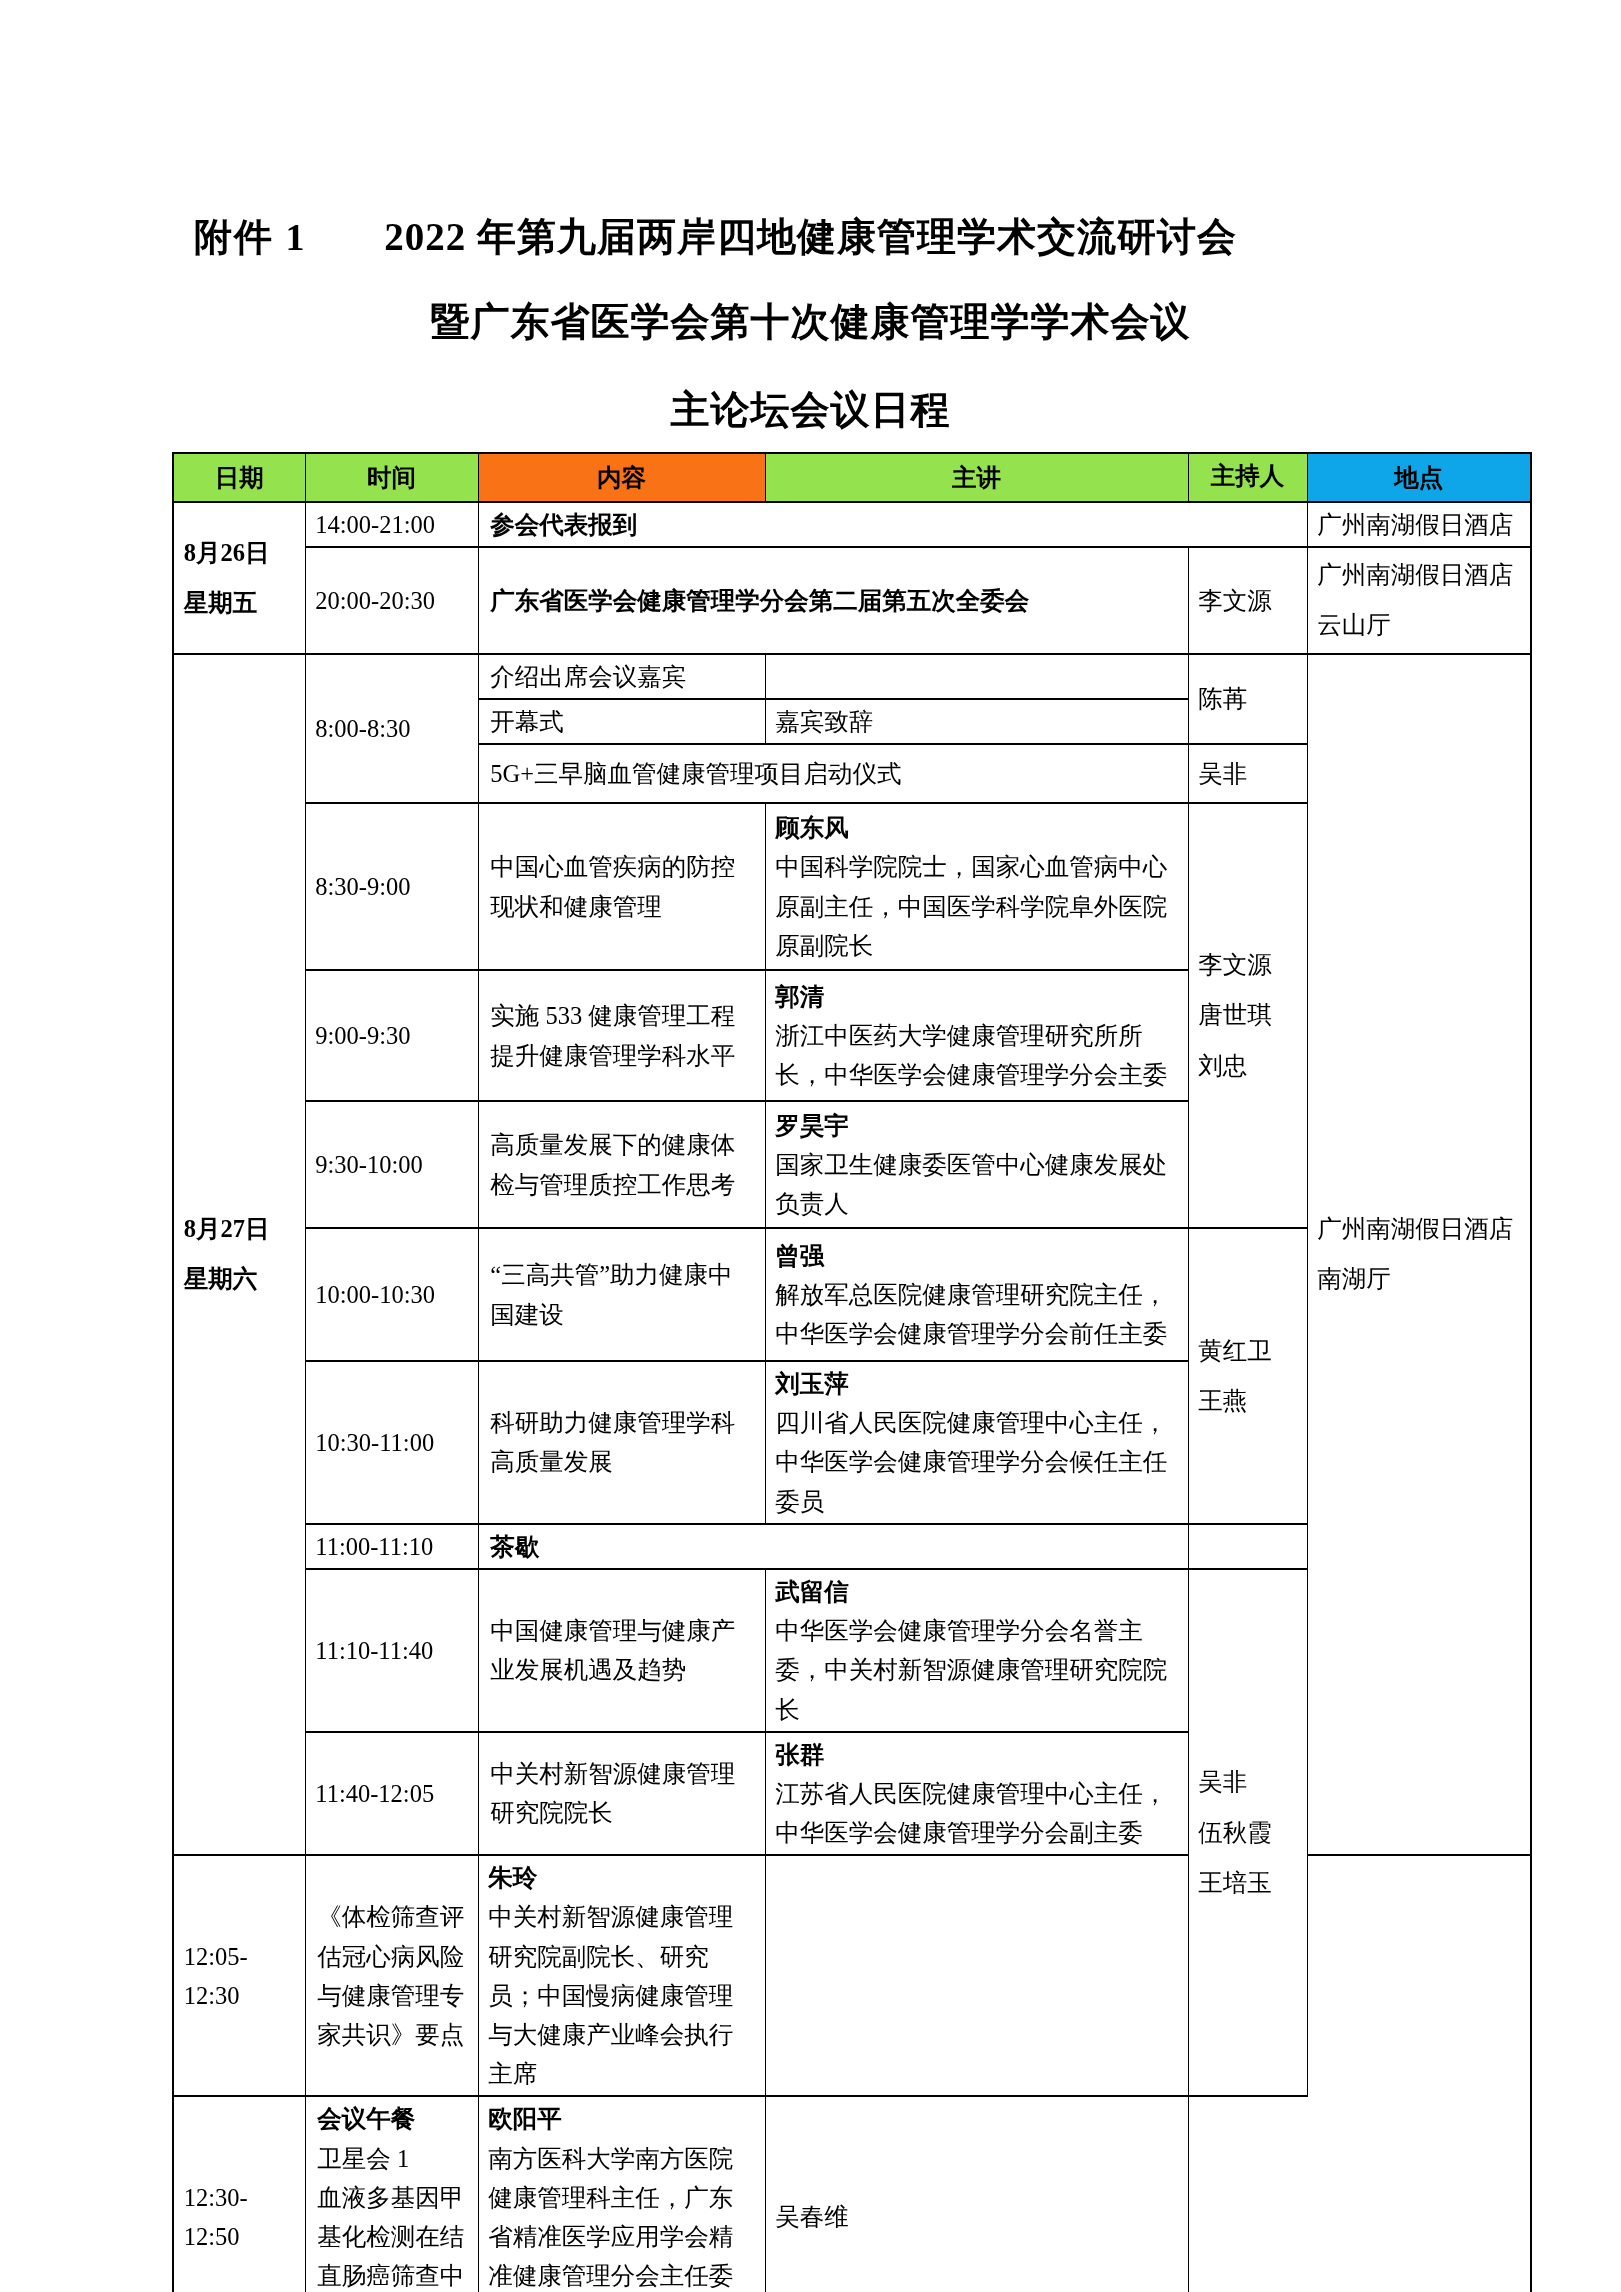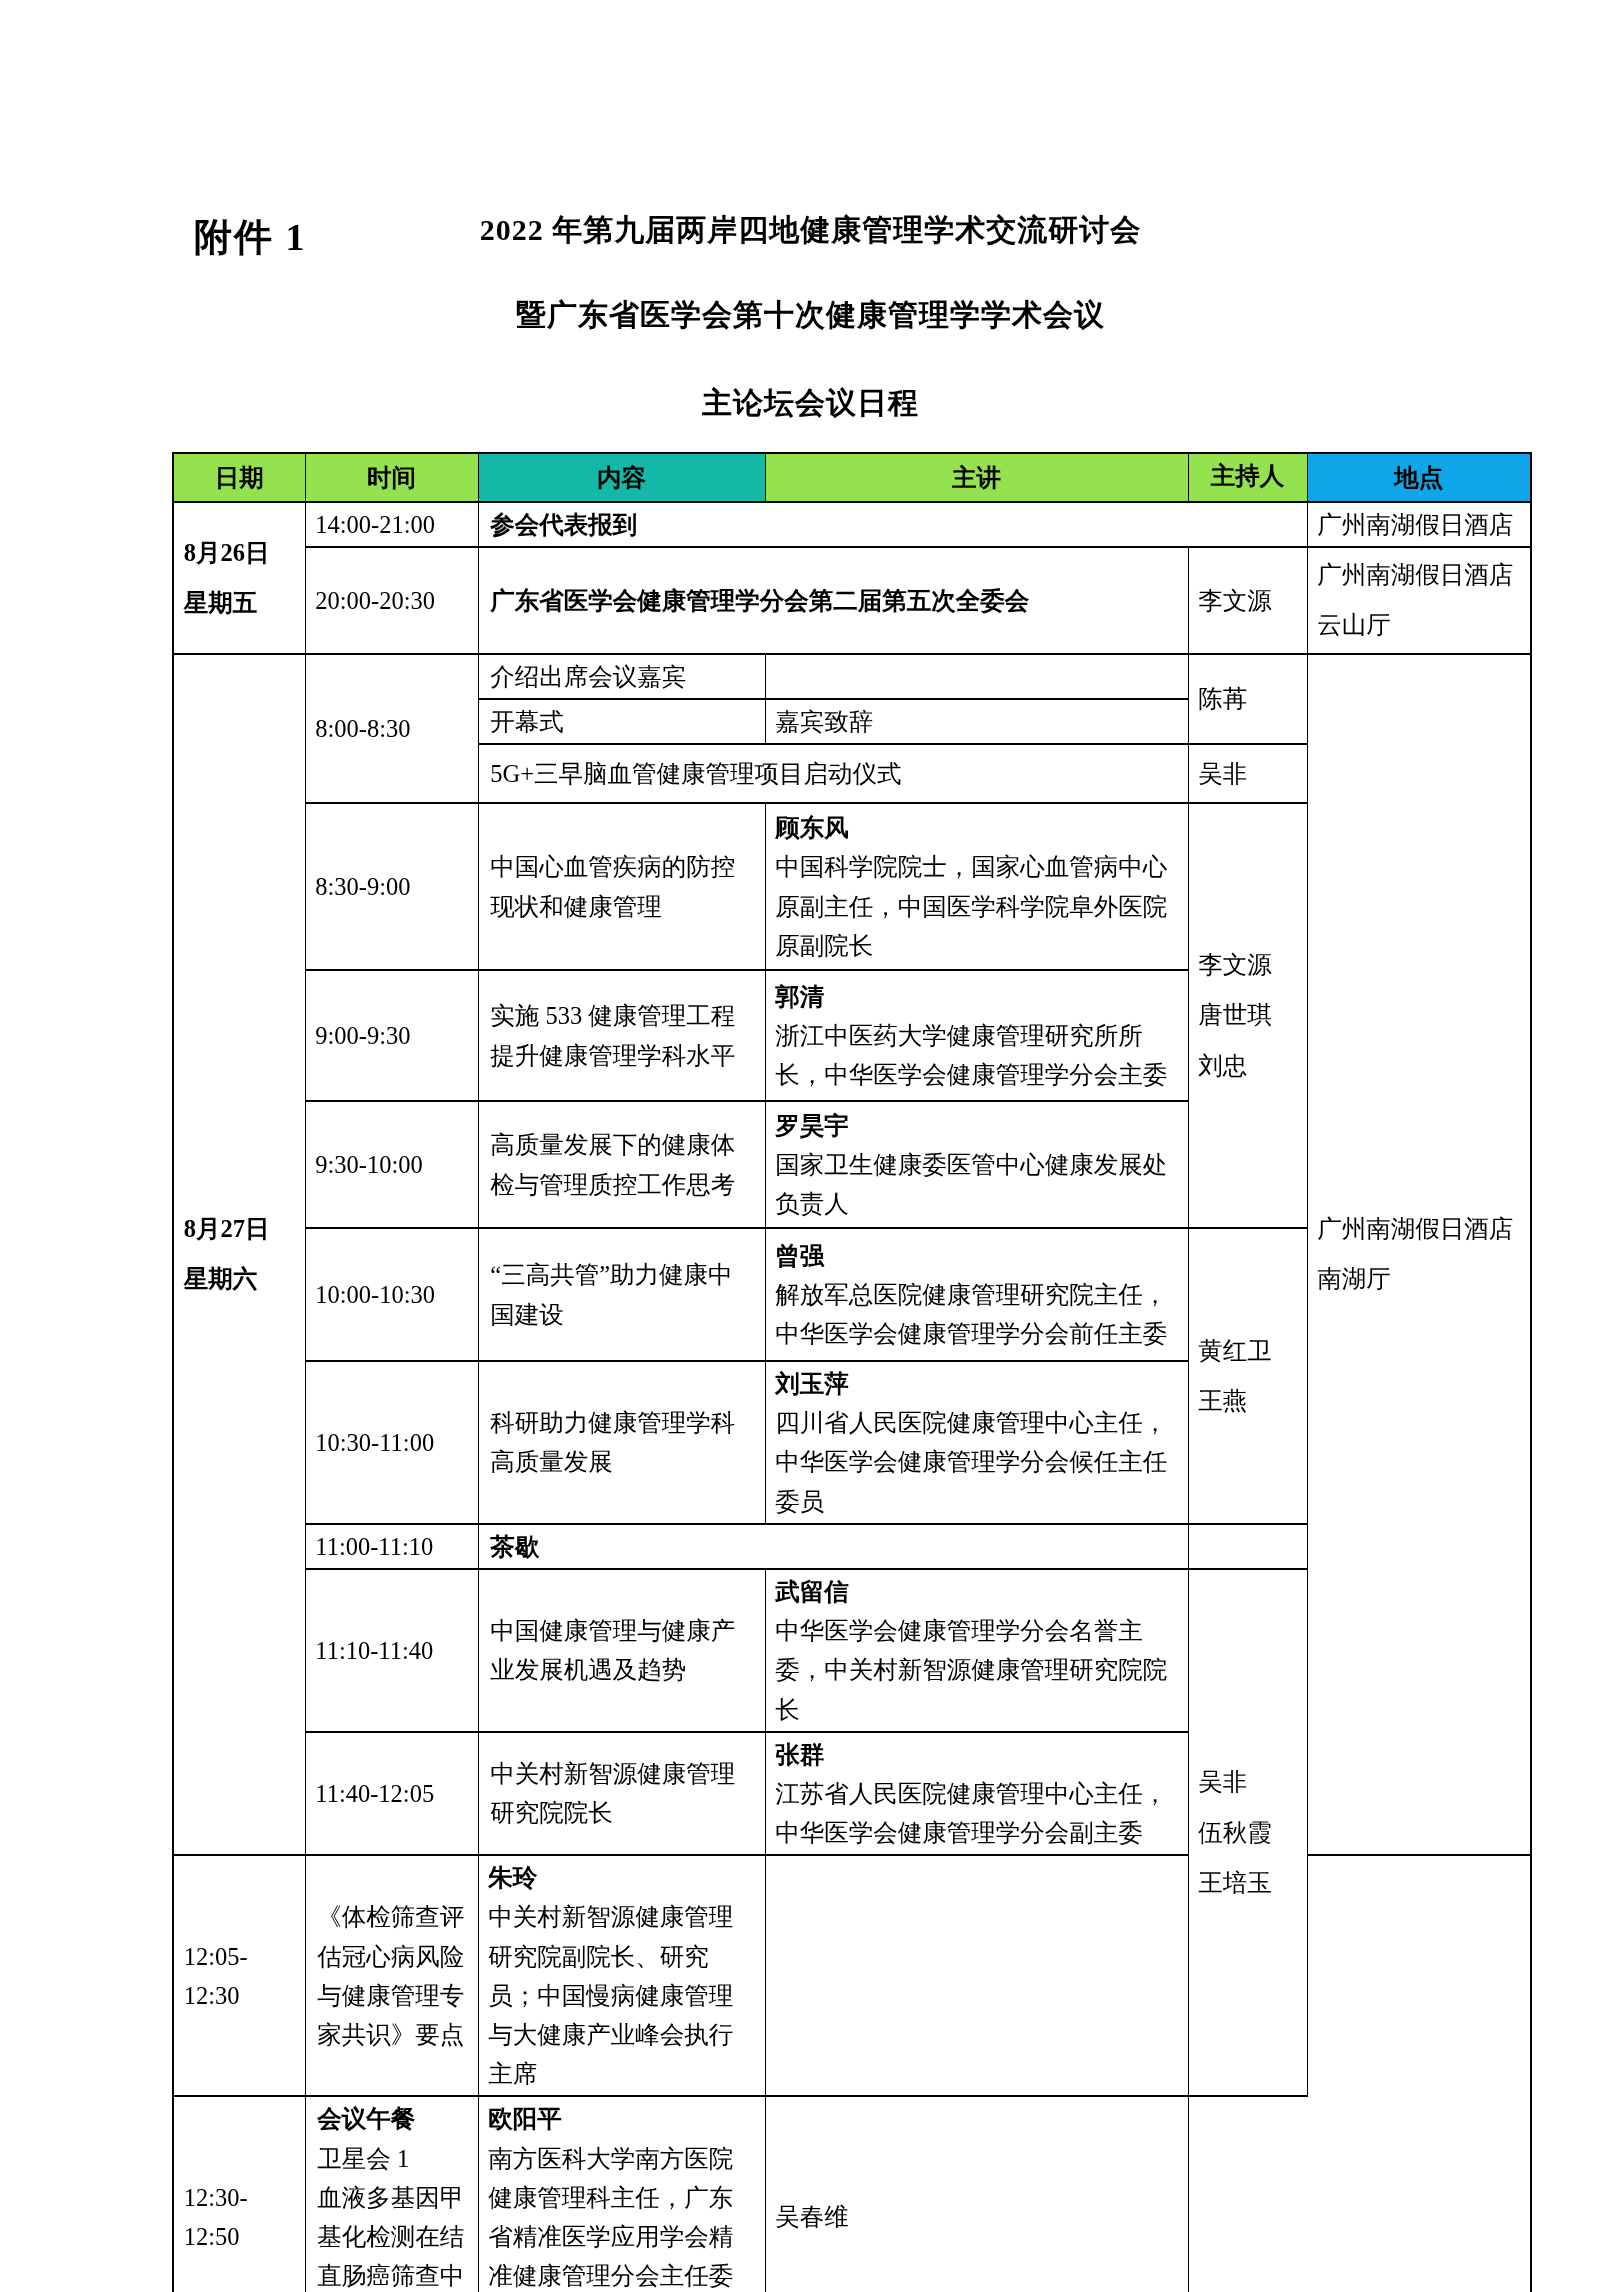--- a/index.html
+++ b/index.html
@@ -10,21 +10,21 @@
     font-family:"Liberation Serif","DejaVu Serif",serif;
     color:#000;
     overflow:hidden;
   }
   .attachment{
     position:absolute;left:182px;top:212px;
     font-size:38px;font-weight:bold;letter-spacing:2px;margin-left:12px;
   }
   .doc-title{
     position:absolute;left:0;width:100%;
-    text-align:center;font-size:30px;font-weight:bold;letter-spacing:1px;
+    text-align:center;font-size:39px;font-weight:bold;letter-spacing:1px;
   }
   .t1{top:210px;}
   .t2{top:295px;}
   .t3{top:383px;}
   table.schedule{
     position:absolute;left:172px;top:452px;
     width:1359px;
     border-collapse:collapse;table-layout:fixed;
     border:2px solid #000;
   }
@@ -61,21 +61,21 @@
       <col style="width:173px">
       <col style="width:287px">
       <col style="width:423px">
       <col style="width:119px">
       <col style="width:224px">
     </colgroup>
     <thead>
       <tr>
         <th style="background: rgb(148, 226, 78);">日期</th>
         <th style="background: rgb(148, 226, 78);">时间</th>
-        <th style="background: #14b8a6;">内容</th>
+        <th style="background: #f97316;">内容</th>
         <th style="background: rgb(148, 226, 78);">主讲</th>
         <th style="background: rgb(148, 226, 78); font-family: Liberation Mono, monospace;">主持人</th>
         <th style="background: #0ea5e9;">地点</th>
       </tr>
     </thead>
     <tbody>
         <tr style="height: 45px;">
           <td rowspan="2" class="gap">
             <div class="line b">8月26日</div>
             <div class="line b">星期五</div>

